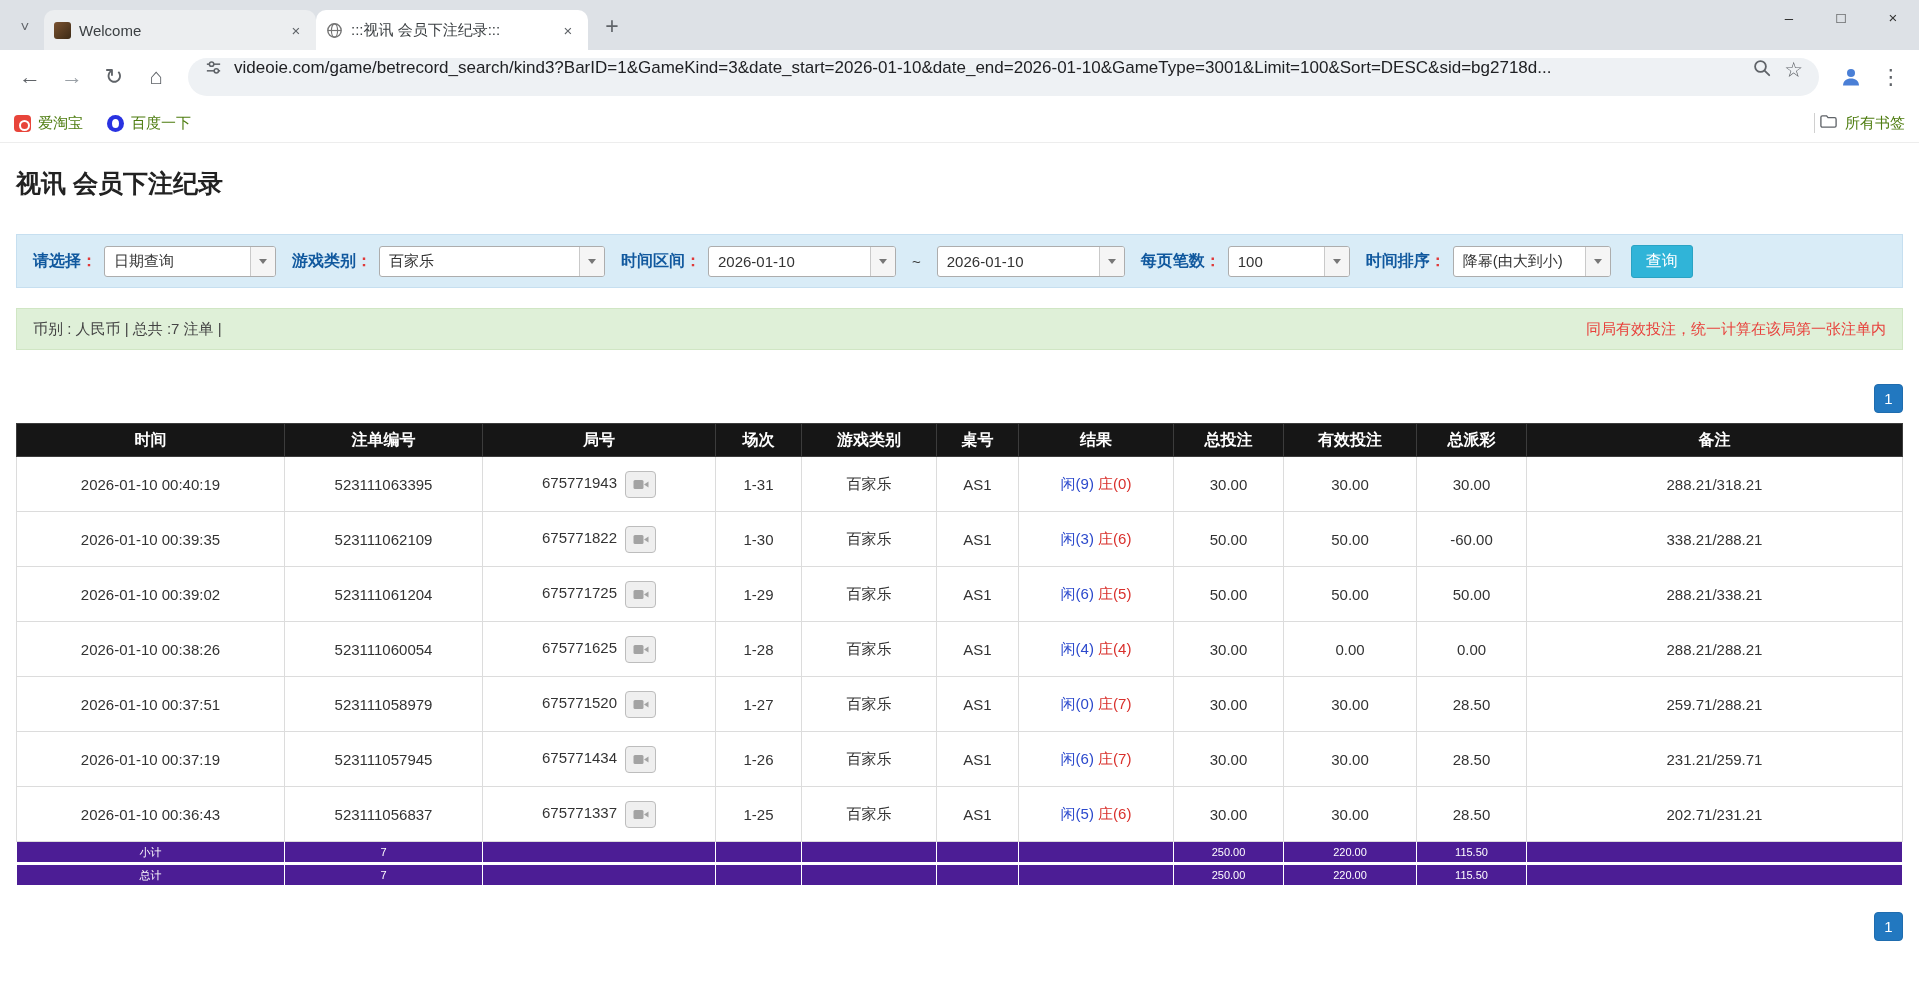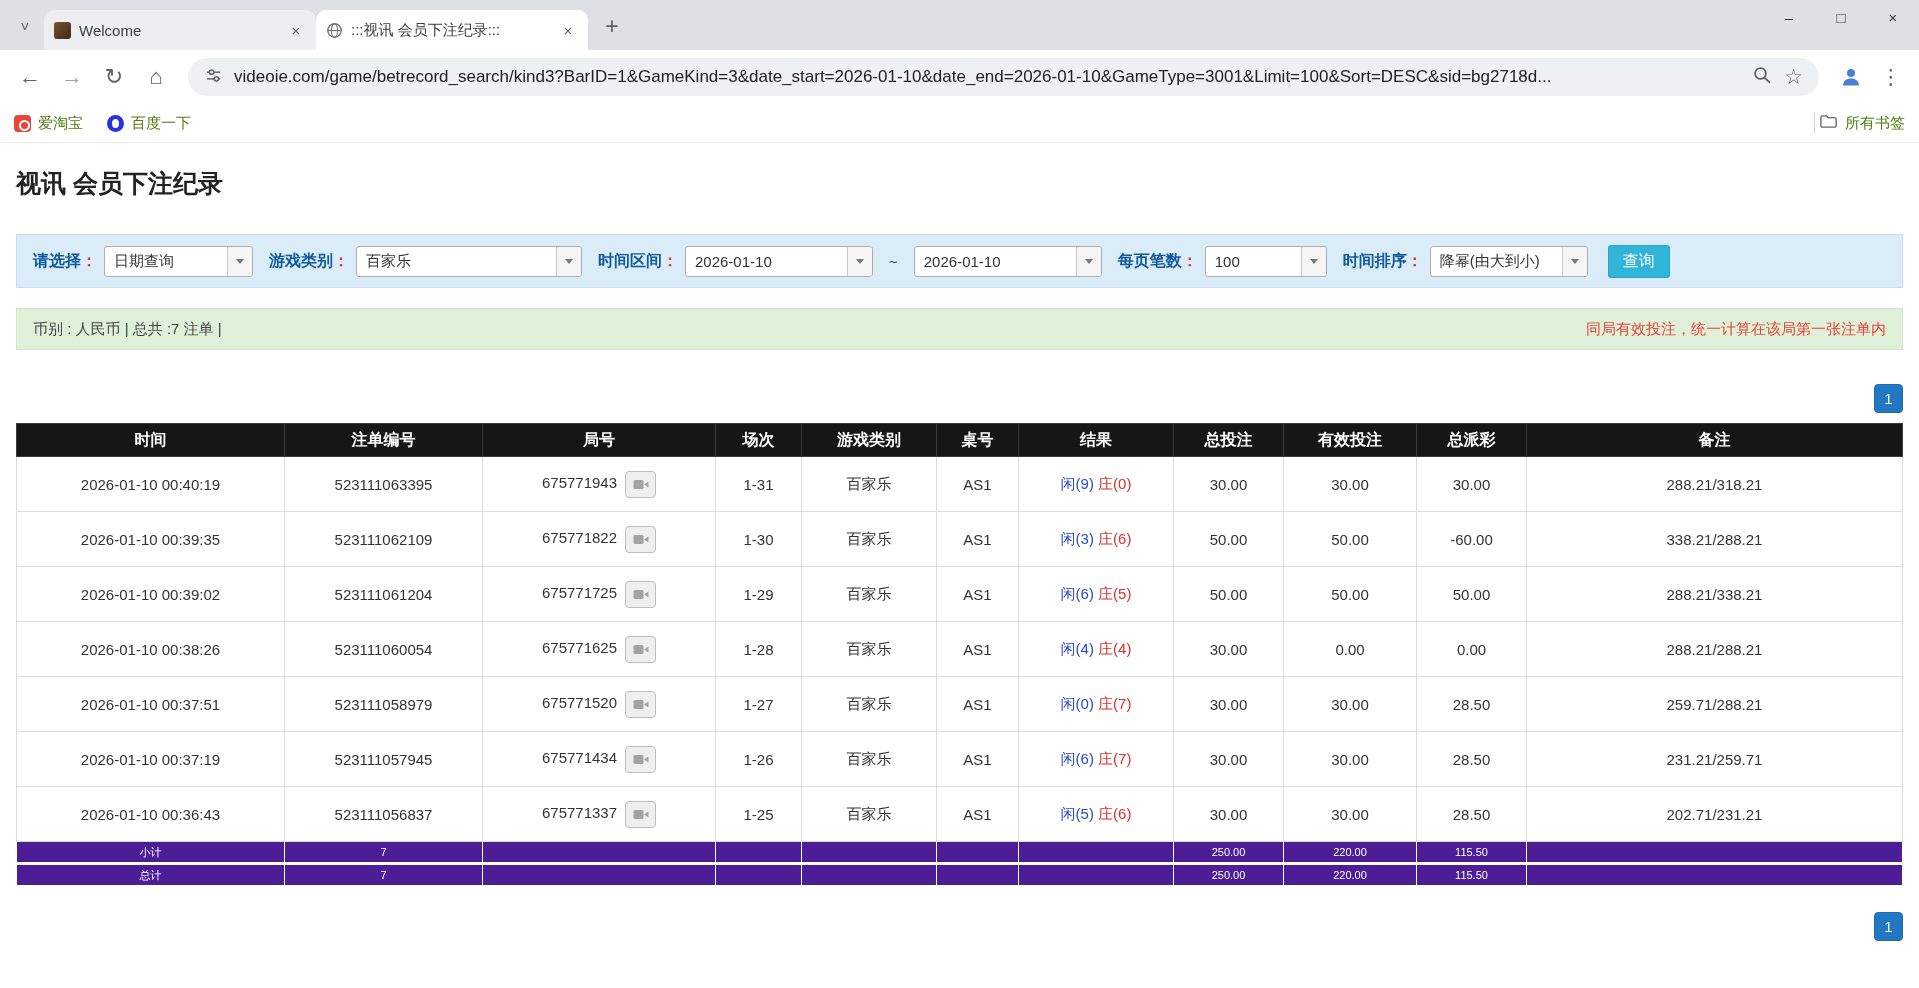--- a/index.html
+++ b/index.html
@@ -23,21 +23,21 @@
     display:flex; align-items:center; justify-content:center; border-radius:50%; cursor:pointer; }
   .win-controls { margin-left:auto; align-self:flex-start; display:flex; height:34px; }
   .win-btn { width:52px; display:flex; align-items:center; justify-content:center;
     font-size:15px; color:#333; cursor:pointer; }
 
   .navbar { height:54px; background:#fff; display:flex; align-items:center; padding:0 10px; gap:2px; }
   .nav-btn { width:40px; height:40px; display:flex; align-items:center; justify-content:center;
     font-size:22px; color:#5f6368; border-radius:50%; cursor:pointer; }
   .nav-btn.disabled { color:#9aa0a6; }
   .omnibox { flex:1; height:38px; background:#eef1f4; border-radius:19px; display:flex;
-    align-items:center; padding:0 16px; gap:11px; margin:0 10px; }
+    align-items:flex-start; padding:0 16px; gap:11px; margin:0 10px; }
   .url { font-size:17px; color:#202124; white-space:nowrap; overflow:hidden; flex:1; }
   .omni-right { display:flex; align-items:center; gap:12px; }
   .star { font-size:21px; color:#5f6368; cursor:pointer; }
   .menu-dots { font-size:21px; color:#5f6368; width:36px; height:36px; display:flex;
     align-items:center; justify-content:center; border-radius:50%; cursor:pointer; }
 
   .bookmarks { height:39px; background:#fff; display:flex; align-items:center;
     padding:0 14px; gap:24px; border-bottom:1px solid #ededed; }
   .bm { display:flex; align-items:center; gap:7px; font-size:15px; color:#4d7c0f; cursor:pointer; }
   .bm-icon { width:17px; height:17px; }
@@ -184,21 +184,21 @@
     </div>
   </div>
 </div>
 
 <div class="page">
   <h1 class="page-title">视讯 会员下注纪录</h1>
 
   <div class="filterbar">
     <div class="field">
       <span class="flabel"><span>请选择</span><span class="colon">：</span></span>
-      <div class="combo" style="width:149px">
+      <div class="combo" style="width:172px">
         <span>日期查询</span>
         <span class="combo-btn">
             <i class="caret"></i>
           </span>
       </div>
     </div>
     <div class="field">
       <span class="flabel"><span>游戏类别</span><span class="colon">：</span></span>
       <div class="combo" style="width:226px">
         <span>百家乐</span>

